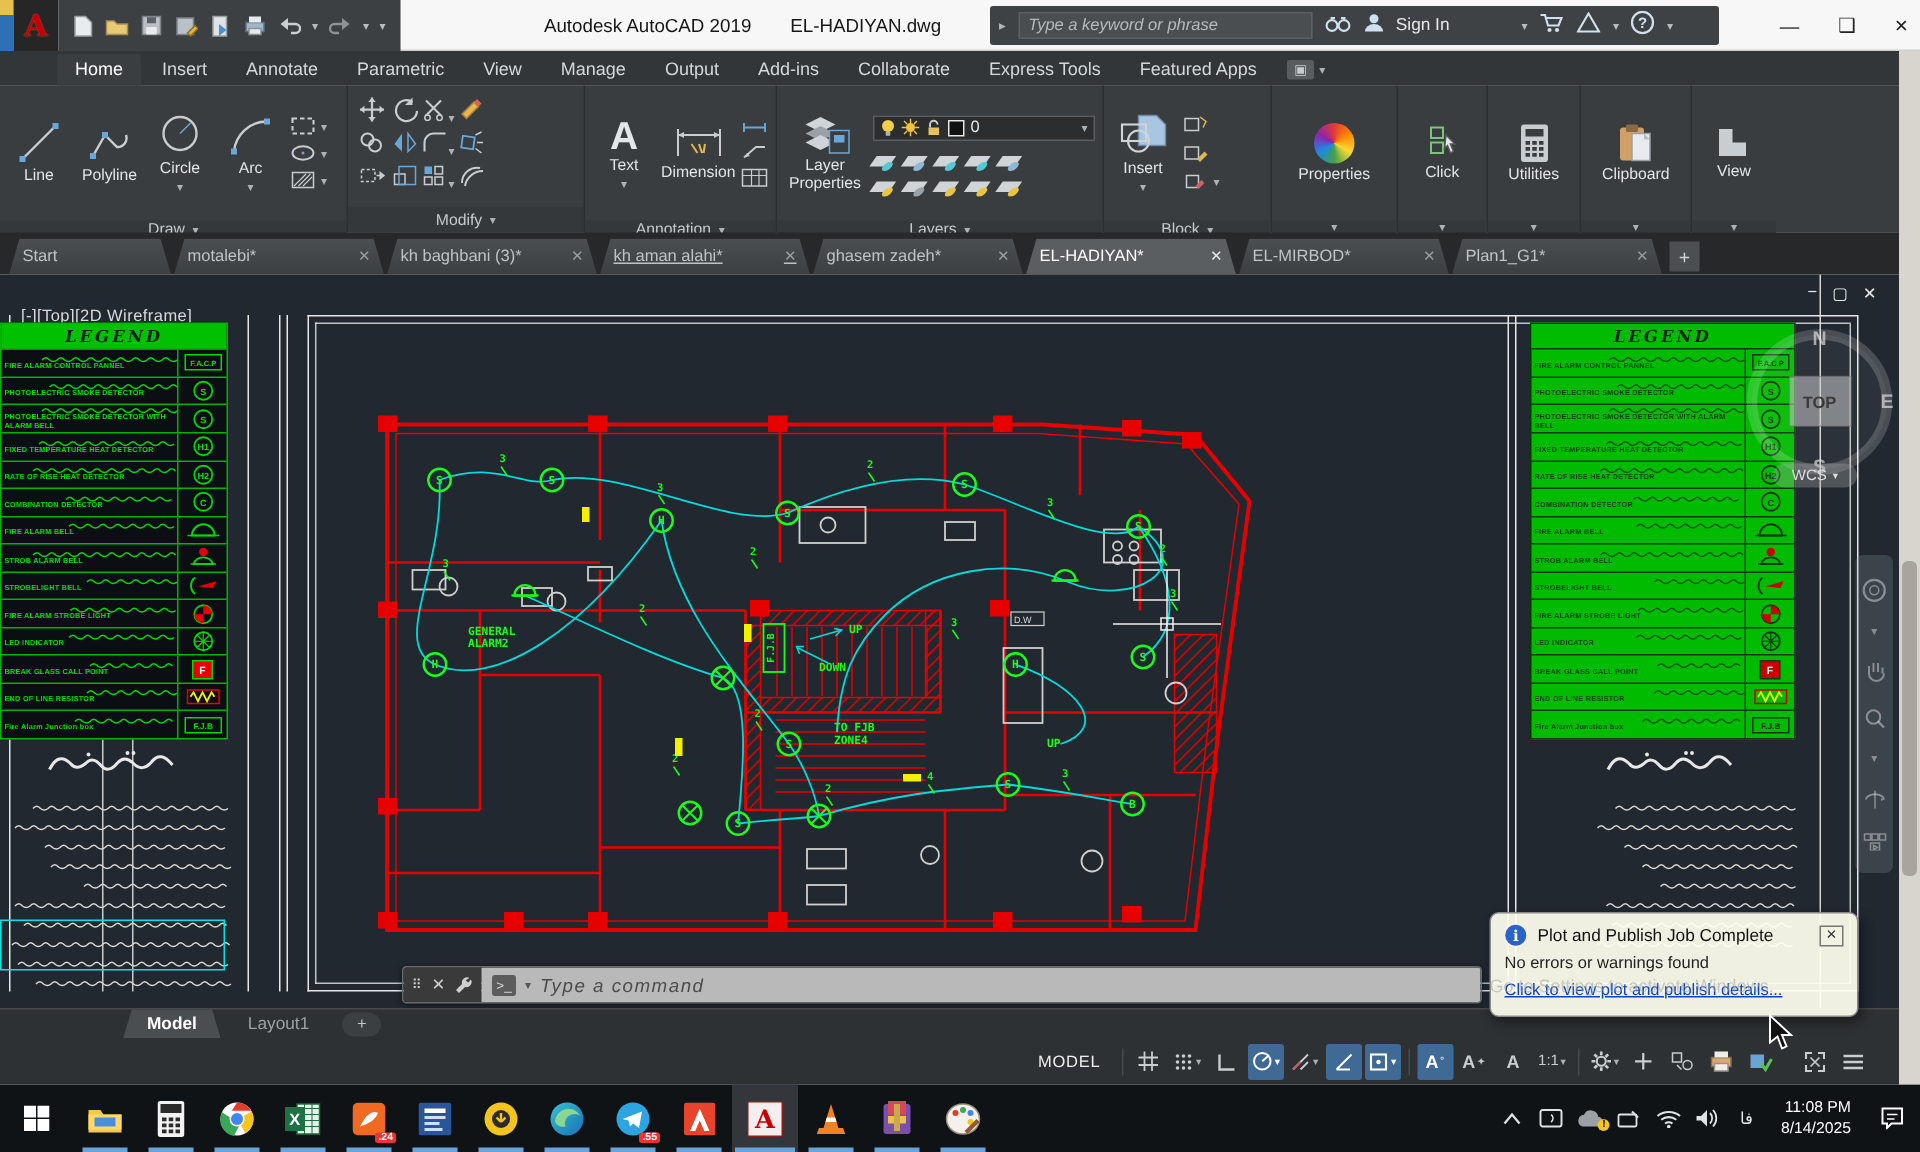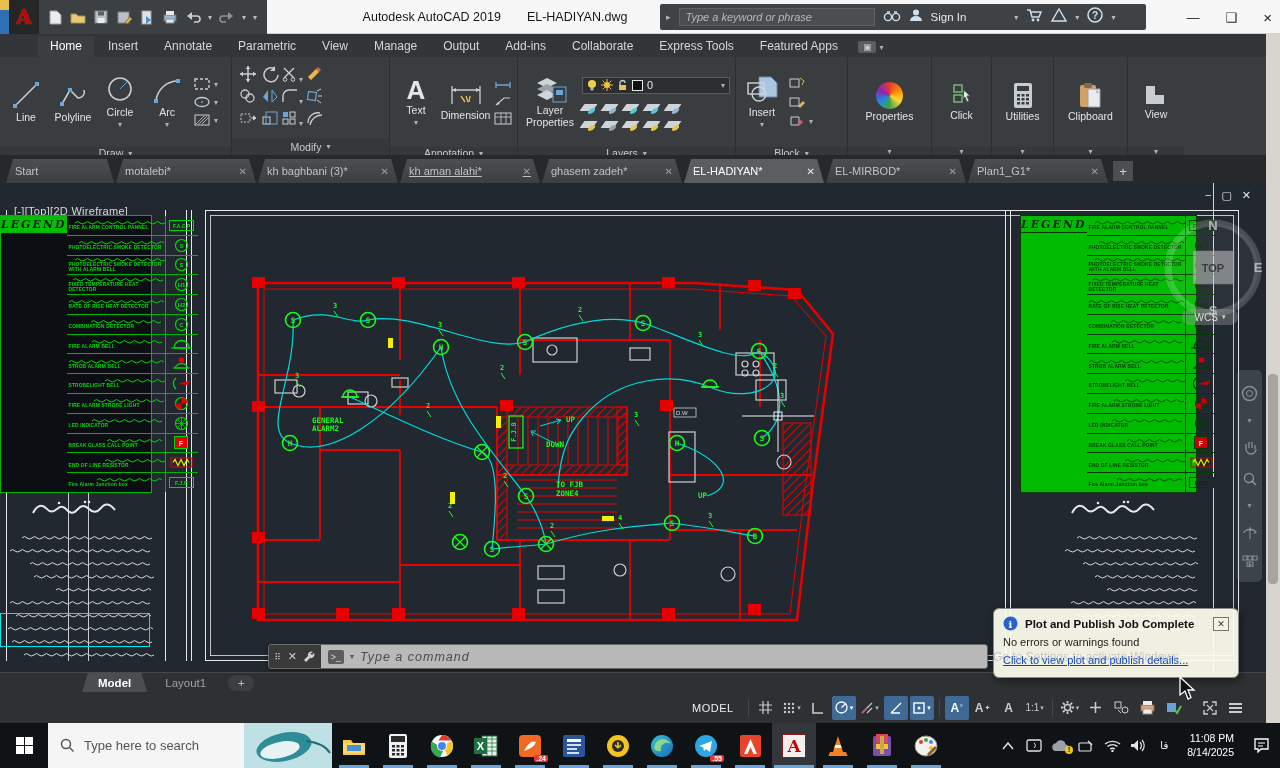--- a/index.html
+++ b/index.html
@@ -45,21 +45,21 @@
 .ftab .x{color:#9a9ea1;font-size:10px;margin-left:10px}
 .ftab.active{background:#5b5e60;color:#fff}
 .ftab.active .x{color:#e8e8e8}
 #ftab-add{width:20px;height:20px;background:#4c4f51;color:#cfd2d4;display:flex;align-items:center;justify-content:center;font-size:13px;margin-left:3px;margin-bottom:2px}
 
 #canvas{position:absolute;left:0;top:183px;width:1280px;height:489px;background:#212830;overflow:hidden}
 .wline{position:absolute;background:#e8e8e8}
 #vp-label{position:absolute;left:14px;top:22px;font-size:11px;color:#d8dadb;letter-spacing:.3px}
 #dw-controls{position:absolute;left:1205px;top:6px;color:#e8e8e8;font-size:11px;display:flex;gap:10px}
 
-.lg-table{position:absolute;display:flex;flex-direction:row}
+.lg-table{position:absolute;display:flex;flex-direction:column}
 .lg-head{height:17px;display:flex;align-items:center;justify-content:center;font-family:"DejaVu Serif",serif;font-style:italic;font-weight:bold;font-size:11px;letter-spacing:2px}
 .lg-rows{flex:1;display:flex;flex-direction:column}
 .lg-row{flex:1;display:flex;align-items:stretch}
 .lg-desc{flex:1;display:flex;flex-direction:column;justify-content:center;padding:1px 2px;overflow:hidden}
 .lg-en{font-size:4.8px;font-weight:bold;letter-spacing:.2px;line-height:1.15}
 .lg-sym{width:33px;display:flex;align-items:center;justify-content:center}
 
 .notes{position:absolute;display:flex;flex-direction:column;align-items:flex-end}
 .note-line{height:13px;display:flex;align-items:center}
 
@@ -88,21 +88,21 @@
 .tb-ic{width:44px;display:flex;align-items:center;justify-content:center;position:relative}
 .tb-ic .ul{position:absolute;bottom:0;left:7px;right:7px;height:3px;background:#6aa3d8}
 .tb-ic.open-active{background:#33373c}
 .badge{position:absolute;right:4px;bottom:6px;background:#e33;color:#fff;font-size:7px;padding:0 2px;border-radius:2px;font-weight:bold}
 #tb-tray{margin-left:auto;display:flex;align-items:center;gap:4px;padding-right:4px}
 .tray-ic{width:22px;display:flex;align-items:center;justify-content:center;color:#dfe3e6}
 #tb-clock{color:#fff;font-size:10.5px;text-align:right;line-height:1.3;padding:0 8px}
 
 #notif{position:absolute;left:993px;top:608px;width:246px;height:70px;background:rgba(255,255,240,.93);border:1px solid #8a8a8a;border-radius:6px;box-shadow:2px 3px 8px rgba(0,0,0,.45);padding:7px 9px;z-index:40}
 #notif-head{display:flex;align-items:center;gap:7px}
-#notif-title{font-size:11.5px;font-weight:bold;color:#111;flex:1}
+#notif-title{font-size:11.5px;font-weight:normal;color:#111;flex:1}
 #notif-x{width:16px;height:14px;border:1px solid #777;display:flex;align-items:center;justify-content:center;font-size:9px;color:#333;background:#f3f3e2}
 #notif-body{font-size:11px;color:#222;margin-top:5px}
 #notif-link{font-size:11px;color:#0a43c4;text-decoration:underline;margin-top:6px;display:block}
 #watermark{position:absolute;left:993px;top:645px;z-index:50;pointer-events:none;color:rgba(160,160,160,.55)}
 #wm1{font-size:20px}
 #wm2{font-size:12px;margin-top:5px;white-space:nowrap}
 #cursor{position:absolute;left:1176px;top:676px;z-index:60}
 #right-strip{position:absolute;left:1266px;top:34px;width:14px;height:689px;background:#d8d5cf;z-index:30}
 #right-strip .thumb{position:absolute;left:2px;top:340px;width:10px;height:210px;background:#a9a59e;border-radius:4px}
 .sq{display:block}
@@ -1610,33 +1610,20 @@
     <div id="tb-start">
       <svg width="17" height="17">
           <g fill="#fff">
             <rect x="0" y="0" width="8" height="8"></rect>
             <rect x="9" y="0" width="8" height="8"></rect>
             <rect x="0" y="9" width="8" height="8"></rect>
             <rect x="9" y="9" width="8" height="8"></rect>
           </g>
         </svg>
     </div>
-    <div id="tb-search">
-      <svg width="15" height="15">
-          <circle cx="6" cy="6" r="4.5" fill="none" stroke="#555" stroke-width="1.5"></circle>
-          <path d="M9.5,9.5 l4,4" stroke="#555" stroke-width="1.5"></path>
-        </svg>
-      <span>Type here to search</span>
-      <svg width="88" height="45" style="position:absolute;right:0;top:0">
-          <rect width="88" height="45" fill="#bfe0e4"></rect>
-          <ellipse cx="40" cy="24" rx="28" ry="14" fill="#2e8d96" transform="rotate(-12 40 24)"></ellipse>
-          <ellipse cx="36" cy="27" rx="20" ry="8" fill="#e8f4f4" transform="rotate(-12 36 27)"></ellipse>
-          <path d="M62,18 q18,2 24,12" stroke="#1d6d75" stroke-width="2" fill="none"></path>
-        </svg>
-    </div>
     <div class="tb-ic">
         <svg width="24" height="20">
           <path d="M1,4 h8 l2,3 h12 v12 h-22 z" fill="#f5c84c"></path>
           <path d="M1,7 h22 v10 h-22 z" fill="#ffd968"></path>
           <rect x="5" y="9" width="14" height="6" fill="#4a90d9"></rect>
         </svg>
         <div class="ul"></div>
       </div>
     <div class="tb-ic">
         <svg width="18" height="24">

